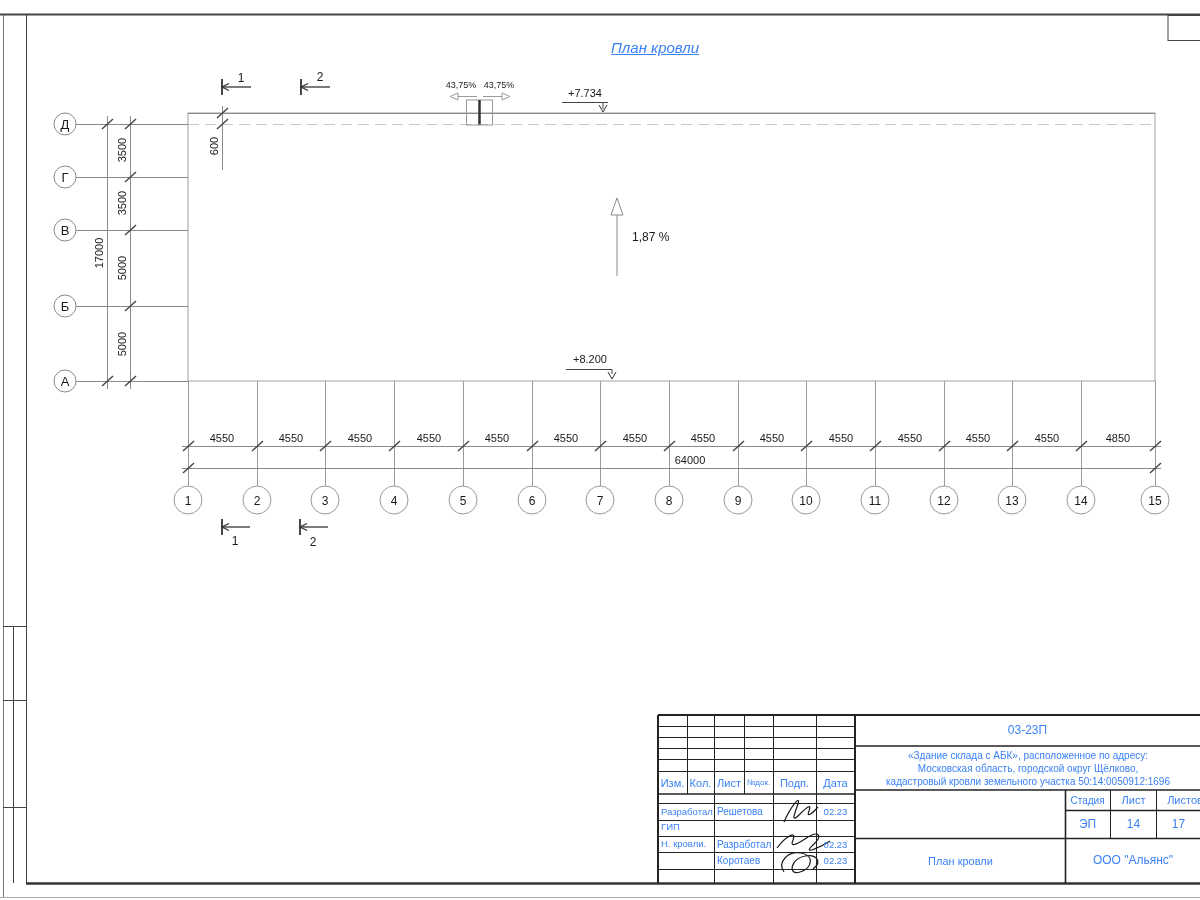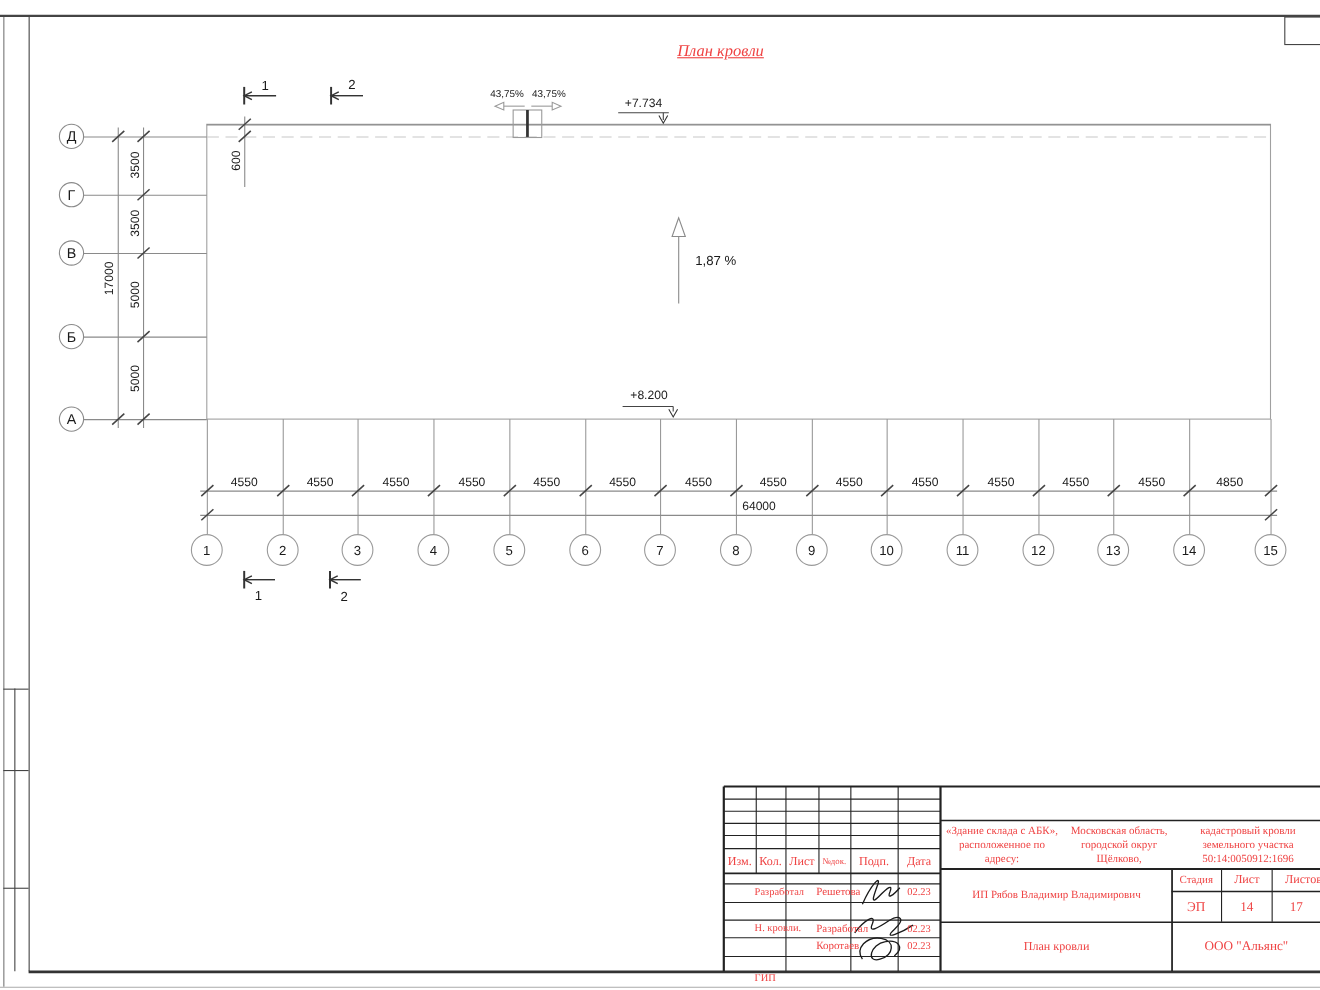--- a/index.html
+++ b/index.html
@@ -1,24 +1,24 @@
 <!DOCTYPE html>
 <html><head>
 <meta charset="utf-8">
 <style>
   html,body{margin:0;padding:0;background:#e8e8e8;}
   .sheet{position:relative;width:1200px;height:900px;background:#ffffff;overflow:hidden;
          font-family:"Liberation Sans",sans-serif;color:#1a1a1a;}
   svg{position:absolute;left:0;top:0;}
   svg text{fill:#1a1a1a;font-family:"Liberation Sans",sans-serif;}
   .t{position:absolute;display:flex;align-items:center;justify-content:center;
-     text-align:center;line-height:1.15;color:#ef4444;font-family:Liberation Serif, serif;}
-  .left{justify-content:flex-start;text-align:right;margin-left:25px;}
+     text-align:center;line-height:1.15;color:#3b82f6;}
+  .left{justify-content:flex-start;text-align:right;}
   .title{font-size:15px;font-style:italic;text-decoration:underline;}
-  .desc{flex-direction:row;}
+  .desc{flex-direction:column;}
 </style>
 </head>
 <body>
 
 <div class="sheet">
 
 <svg width="1200" height="900" viewBox="0 0 1200 900">
 
   <g stroke="#555" stroke-width="1" fill="none">
     <line x1="3.5" y1="14" x2="3.5" y2="897" stroke="#777"></line>
@@ -253,28 +253,28 @@
     <text x="632" y="241">1,87 %</text>
   </g>
   <g font-size="9">
     <text x="461" y="88" text-anchor="middle">43,75%</text>
     <text x="499" y="88" text-anchor="middle">43,75%</text>
   </g>
 </svg>
 
 <div class="t title" style="left:525px;top:37px;width:260px;height:22px;">План кровли</div>
 
+<div class="t" style="left:855px;top:716px;width:345px;height:30px;font-size:12px;">03-23П</div>
 
 <div class="t desc" style="left:856px;top:747px;width:344px;height:43px;font-size:10px;line-height:13px;">
   <div>«Здание склада с АБК», расположенное по адресу:</div>
   <div>Московская область, городской округ Щёлково,</div>
   <div>кадастровый кровли земельного участка 50:14:0050912:1696</div>
 </div>
 
-<div class="t" style="left:856px;top:790px;width:209px;height:48px;font-size:10px;">ИП Рябов Владимир Владимирович</div>
 
 <div class="t" style="left:1065px;top:791px;width:45px;height:19px;font-size:10px;">Стадия</div>
 <div class="t" style="left:1111px;top:791px;width:45px;height:19px;font-size:11px;">Лист</div>
 <div class="t" style="left:1157px;top:791px;width:56px;height:19px;font-size:11px;">Листов</div>
 <div class="t" style="left:1065px;top:811px;width:45px;height:27px;font-size:12px;">ЭП</div>
 <div class="t" style="left:1111px;top:811px;width:45px;height:27px;font-size:12px;">14</div>
 <div class="t" style="left:1157px;top:811px;width:43px;height:27px;font-size:12px;">17</div>
 
 <div class="t" style="left:856px;top:839px;width:209px;height:44px;font-size:11px;">План кровли</div>
 <div class="t" style="left:1066px;top:839px;width:134px;height:44px;font-size:12px;">ООО "Альянс"</div>
@@ -287,17 +287,17 @@
 <div class="t" style="left:816px;top:772px;width:39px;height:22px;font-size:11px;">Дата</div>
 
 <div class="t left" style="left:661px;top:804px;width:52px;height:16px;font-size:9.5px;">Разработал</div>
 <div class="t left" style="left:717px;top:804px;width:55px;height:16px;font-size:10px;">Решетова</div>
 <div class="t" style="left:816px;top:804px;width:39px;height:16px;font-size:9.5px;">02.23</div>
 
 <div class="t left" style="left:661px;top:837px;width:52px;height:15px;font-size:9.5px;">Н. кровли.</div>
 <div class="t left" style="left:717px;top:837px;width:55px;height:15px;font-size:10px;">Разработал</div>
 <div class="t" style="left:816px;top:839px;width:39px;height:13px;font-size:9.5px;">02.23</div>
 
-<div class="t left" style="left:661px;top:882px;width:52px;height:16px;font-size:9.5px;">ГИП</div>
+<div class="t left" style="left:661px;top:819px;width:52px;height:16px;font-size:9.5px;">ГИП</div>
 <div class="t left" style="left:717px;top:853px;width:55px;height:16px;font-size:10px;">Коротаев</div>
 <div class="t" style="left:816px;top:854px;width:39px;height:15px;font-size:9.5px;">02.23</div>
 
 </div>
 
 </body></html>

